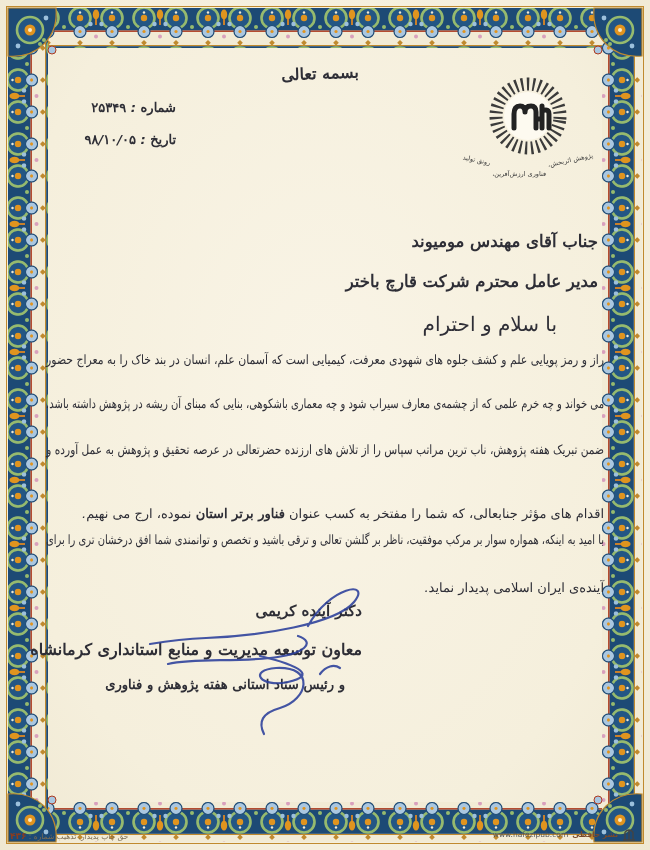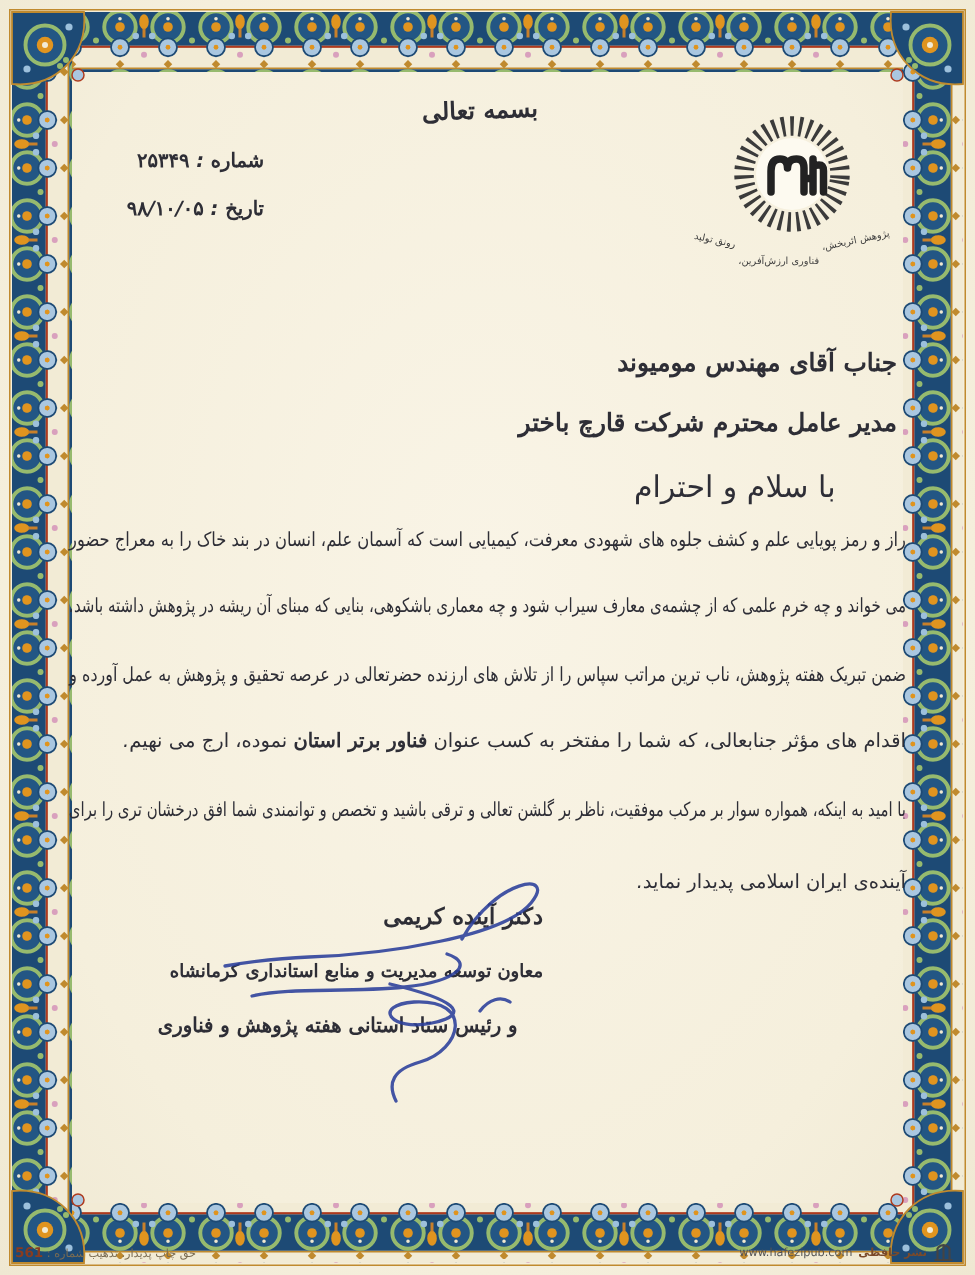--- a/index.html
+++ b/index.html
@@ -120,41 +120,41 @@
     </div>
   </div>
 
   <div class="abs rtl ink cal recip fit" style="right:52px;top:272px;width:300px;">مدیر عامل محترم شرکت قارچ باختر</div>
   <div class="abs rtl ink cal recip fit" style="right:52px;top:232px;width:300px;">جناب آقای مهندس مومیوند</div>
   <div class="abs rtl ink cal salut fit" style="right:93px;top:312px;width:200px;text-align:right;">با سلام و احترام</div>
 
   <div class="abs rtl ink cal bodyline fit" style="right: 46px; top: 352px; transform-origin: right center; transform: scaleX(0.836582);">راز و رمز پویایی علم و کشف جلوه های شهودی معرفت، کیمیایی است که آسمان علم، انسان در بند خاک را به معراج حضور</div>
   <div class="abs rtl ink cal bodyline fit" style="right: 46px; top: 396px; transform-origin: right center; transform: scaleX(0.768595);">می خواند و چه خرم علمی که از چشمه‌ی معارف سیراب شود و چه معماری باشکوهی، بنایی که مبنای آن ریشه در پژوهش داشته باشد.</div>
   <div class="abs rtl ink cal bodyline fit" style="right: 46px; top: 442px; transform-origin: right center; transform: scaleX(0.815789);">ضمن تبریک هفته پژوهش، ناب ترین مراتب سپاس را از تلاش های ارزنده حضرتعالی در عرصه تحقیق و پژوهش به عمل آورده و</div>
-  <div class="abs rtl ink cal bodyline fit" style="right:46px;top:486px;">
+  <div class="abs rtl ink cal bodyline fit" style="right:46px;top:506px;">
     <span>اقدام های مؤثر جنابعالی، که شما را مفتخر به کسب عنوان </span><b>فناور برتر استان</b><span> نموده، ارج می نهیم.</span>
   </div>
   <div class="abs rtl ink cal bodyline fit" style="right: 46px; top: 532px; transform-origin: right center; transform: scaleX(0.764384);">با امید به اینکه، همواره سوار بر مرکب موفقیت، ناظر بر گلشن تعالی و ترقی باشید و تخصص و توانمندی شما افق درخشان تری را برای</div>
   <div class="abs rtl ink cal bodyline fit" style="right:46px;top:580px;">آینده‌ی ایران اسلامی پدیدار نماید.</div>
 
   <div class="abs rtl ink cal sig fit" style="right:288px;top:602px;width:180px;font-size:15px;">دکتر آینده کریمی</div>
-  <div class="abs rtl ink cal sig fit" style="right: 288px; top: 640px; width: 280px; font-size: 12px; transform-origin: right center; transform: scaleX(0.996441);">معاون توسعه مدیریت و منابع استانداری کرمانشاه</div>
+  <div class="abs rtl ink cal sig fit" style="right: 288px; top: 640px; width: 280px; font-size: 16px; transform-origin: right center; transform: scaleX(0.996441);">معاون توسعه مدیریت و منابع استانداری کرمانشاه</div>
   <div class="abs rtl ink cal sig fit" style="right: 305px; top: 676px; width: 240px; font-size: 13.5px; transform-origin: right center; transform: scaleX(0.97166);">و رئیس ستاد استانی هفته پژوهش و فناوری</div>
 
   <svg class="abs" style="left:110px;top:578px;" width="310" height="160" viewBox="0 0 310 160">
     <g fill="none" stroke="#2b3f9b" stroke-width="2.2" stroke-linecap="round" opacity="0.88">
       <path d="M198,48 C220,8 262,2 244,24 C226,46 150,58 96,60 C70,61 52,64 40,66"></path>
       <path d="M188,58 C206,64 196,76 160,80 C120,84 84,80 58,86"></path>
       <path d="M150,78 C192,88 206,98 178,104 C150,110 138,92 166,90 C206,88 198,122 170,130 C152,135 148,144 154,156"></path>
       <path d="M210,96 C216,88 224,86 230,90"></path>
     </g>
   </svg>
 
   <div class="abs rtl tiny" style="left:10px;top:831px;">
-    <span>حق چاپ پدیدار. تذهیب شماره : </span><b>561</b>
+    <span>حق چاپ پدیدار. تذهیب شماره : </span><b>۴۳۶</b>
   </div>
 
   <div class="abs pubrow rtl" style="right:14px;top:828px;">
     <svg width="14" height="13" viewBox="0 0 14 13">
       <g fill="none" stroke="#444" stroke-width="1.4">
         <path d="M1,12 H13"></path>
           <path d="M3,12 V4"></path>
           <path d="M7,12 V2"></path>
           <path d="M11,12 V4"></path>
           <path d="M3,4 Q7,0 11,4"></path>

